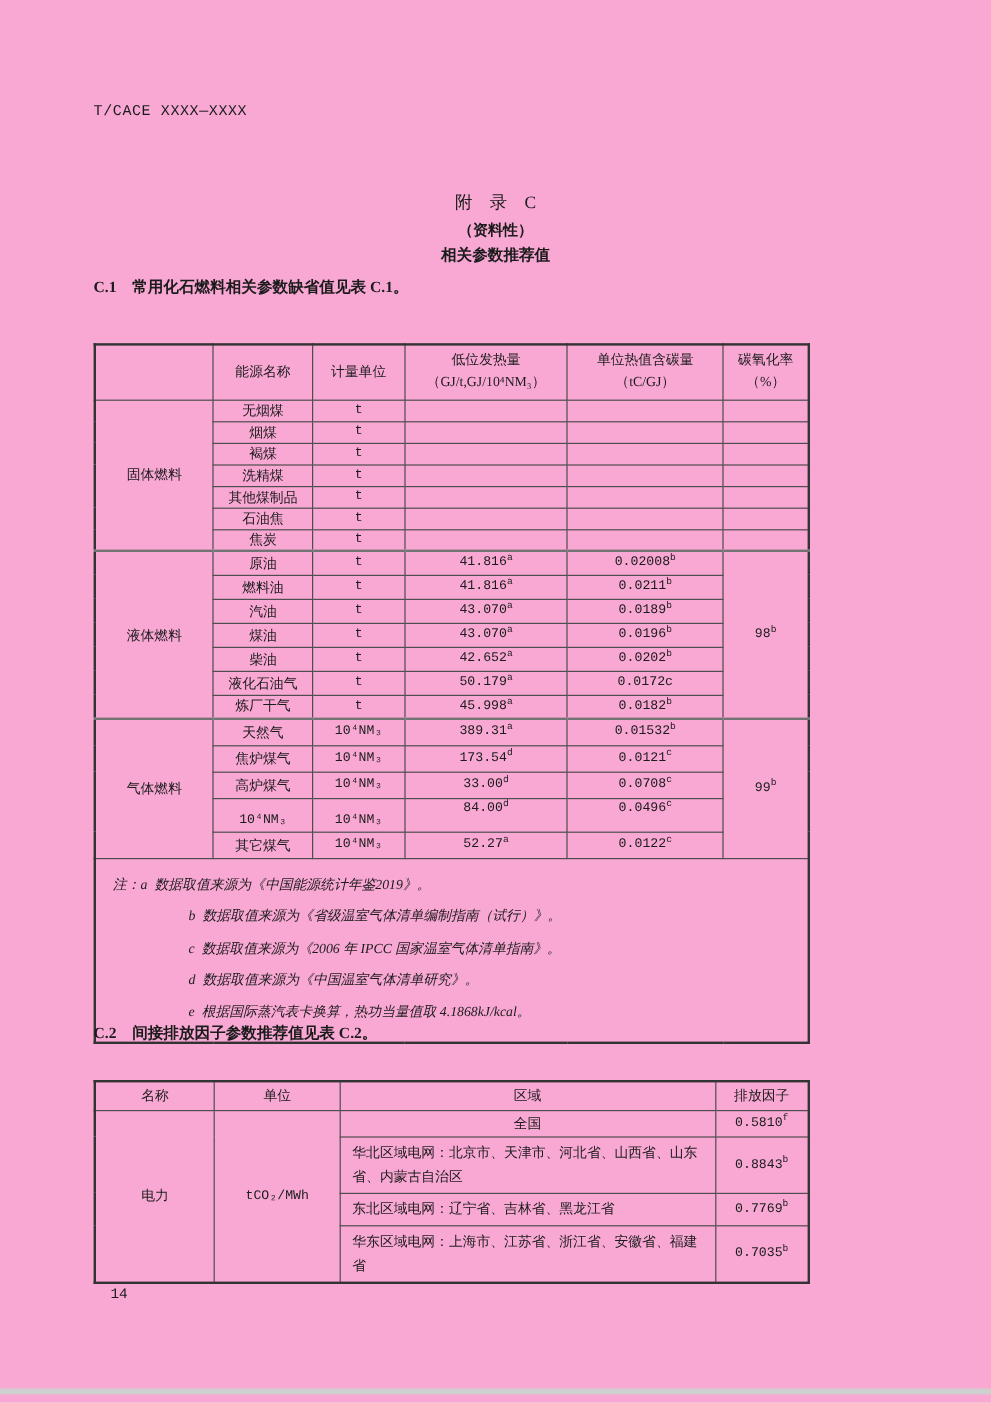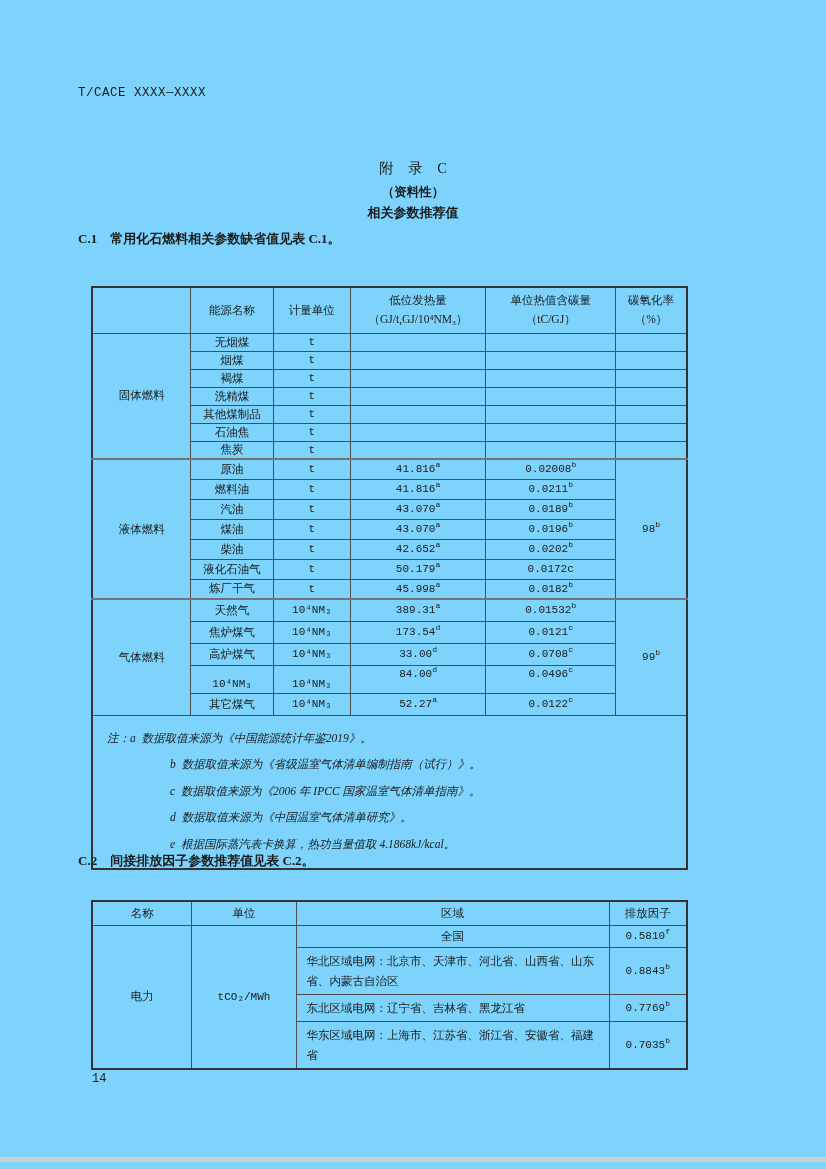--- a/index.html
+++ b/index.html
@@ -1,30 +1,30 @@
 <!DOCTYPE html>
 <html><head>
 <meta charset="utf-8">
 <style>
   html,body{margin:0;padding:0;background:#e9e9e9;}
-  .page{position:relative;width:826px;height:1169px;background:#7dd3fc;overflow:hidden;
+  .page{position:relative;width:826px;height:1169px;background:#f9a8d4;overflow:hidden;
         font-family:"Liberation Serif","DejaVu Serif",serif;color:#1b1b1b;}
   .num{font-family:"Liberation Mono","DejaVu Sans Mono",monospace;}
   .doc-header{position:absolute;left:78px;top:86px;font-size:12.5px;letter-spacing:.5px;}
   .centered{position:absolute;left:0;width:826px;text-align:center;}
   .appendix-title{top:159px;font-size:14.5px;font-weight:normal;}
   .appendix-sub{top:184px;font-size:12.5px;font-weight:bold;}
   .appendix-head{top:204px;font-size:13px;font-weight:bold;}
   .section-heading{position:absolute;left:78px;font-size:13px;font-weight:bold;}
   .sec1{top:230px;} .sec2{top:852px;}
   .section-heading .sec-text{margin-left:13px;}
   .caption{font-weight:bold;font-size:12.5px;}
   .cap1{top:257px;} .cap2{top:879px;}
 
-  table{border-collapse:collapse;table-layout:fixed;width:597px;font-size:11.5px;margin-left:13px;}
+  table{border-collapse:collapse;table-layout:fixed;width:597px;font-size:11.5px;}
   .tbl{position:absolute;left:78px;}
   .tbl-c1{top:286px;} .tbl-c2{top:900px;}
   td,th{border:1px solid #4d4d4d;text-align:center;vertical-align:middle;
         padding:0 2px;font-weight:normal;overflow:hidden;}
   table{border:2px solid #333;}
   tr.hdr{height:46px;} tr.hdr th{line-height:1.65;}
   tr.r-solid{height:18px;} tr.r-liquid{height:20px;}
   tr.r-gas{height:22px;} tr.r-tall{height:28px;}
   tr.sep td{border-top:2px solid #737373;}
   td.val{font-family:"Liberation Mono","DejaVu Sans Mono",monospace;font-size:11px;}

